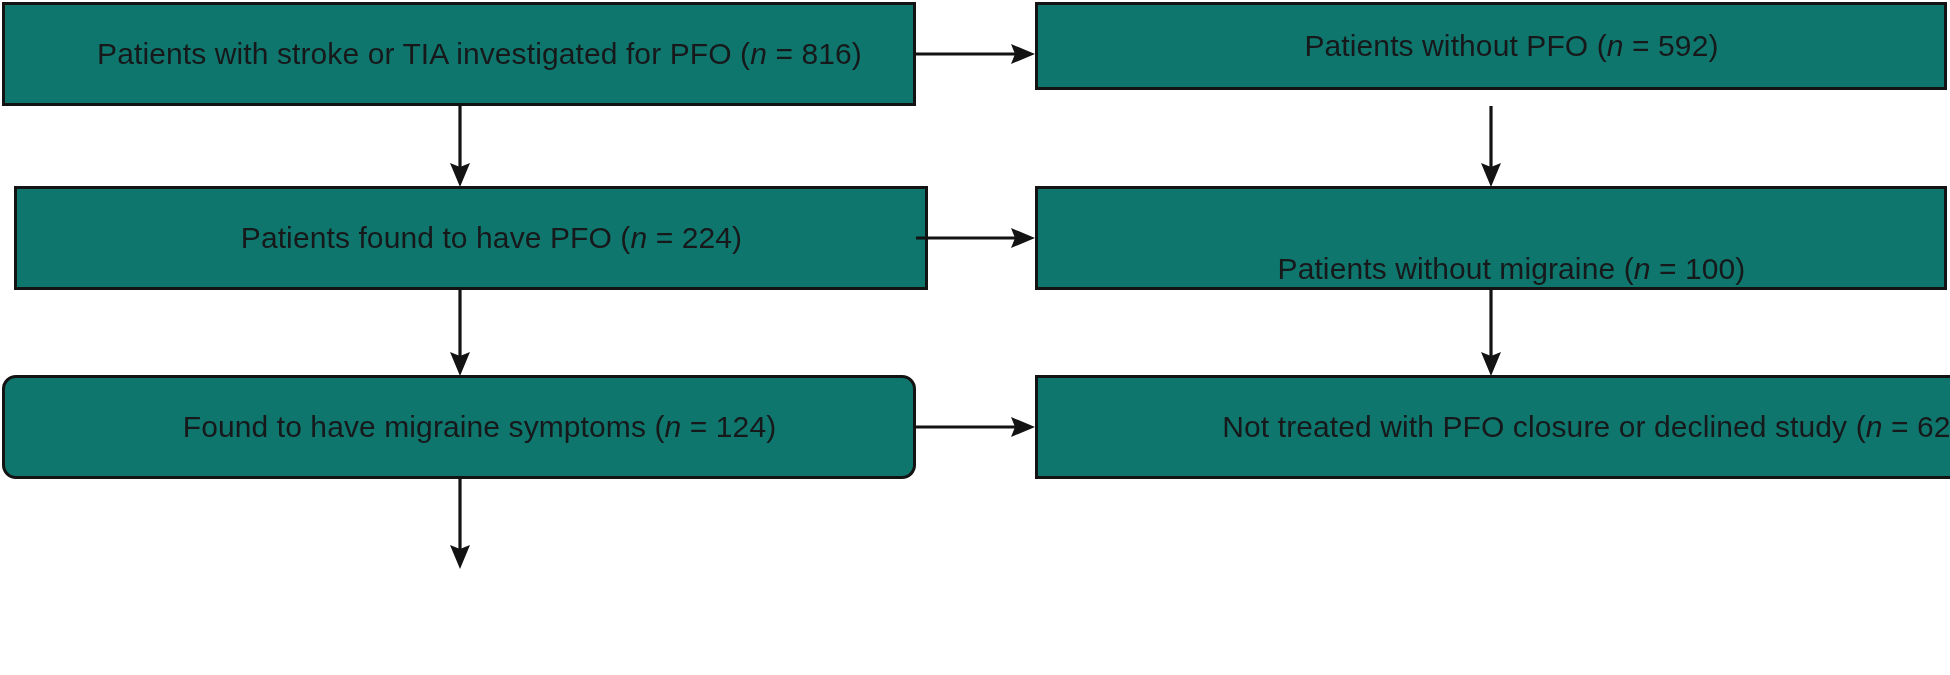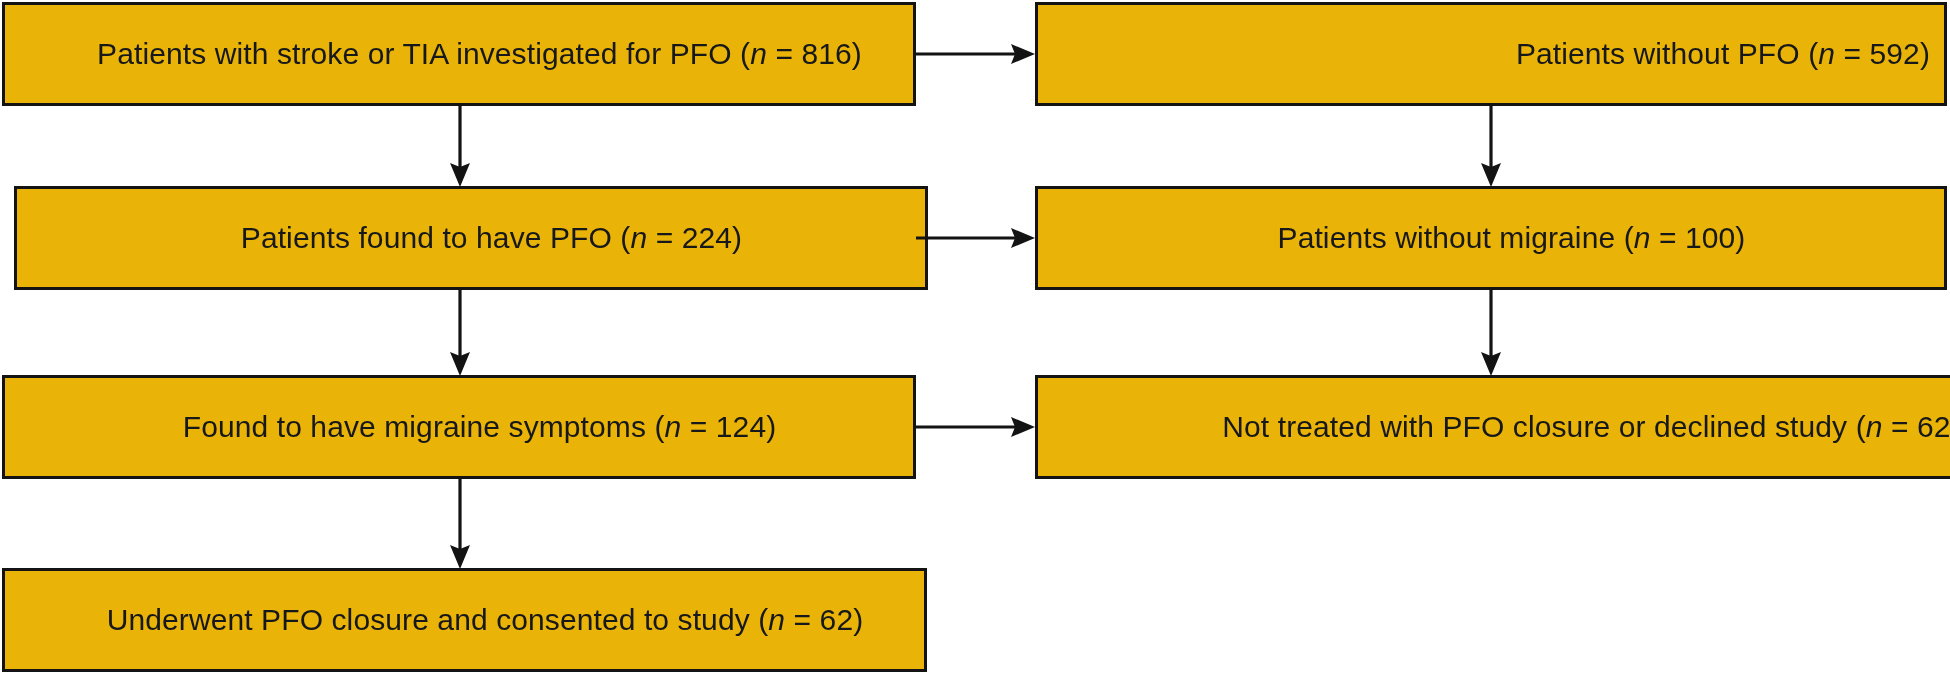--- a/index.html
+++ b/index.html
@@ -14,47 +14,47 @@
     position: relative;
     width: 1950px;
     height: 675px;
     background: #ffffff;
     overflow: hidden;
   }
   .node {
     position: absolute;
     box-sizing: border-box;
     border: 3px solid #131313;
-    background: #eab308;
+    background: #0f766e;
     display: flex;
     align-items: center;
     justify-content: center;
     text-align: center;
     padding-left: 41px;
   }
   .node-label {
     font-family: "Liberation Sans", sans-serif;
     font-size: 30px;
     line-height: 1.25;
     color: #16181a;
     letter-spacing: 0.1px;
     padding: 0 14px;
     white-space: nowrap;
   }
   .node-label i {
     font-style: italic;
   }
   
   #node-screened   { left: 2px;    top: 2px;   width: 914px;  height: 104px; }
-  #node-no-pfo     { left: 1035px; top: 2px;   width: 912px;  height: 104px; justify-content: flex-end; }
+  #node-no-pfo     { left: 1035px; top: 2px;   width: 912px;  height: 88px; }
   
   #node-pfo        { left: 14px;    top: 186px; width: 914px;  height: 104px; }
-  #node-no-migr    { left: 1035px; top: 186px; width: 912px;  height: 104px; }
+  #node-no-migr    { left: 1035px; top: 186px; width: 912px;  height: 104px; align-items: flex-end; }
   
-  #node-migraine   { left: 2px;    top: 375px; width: 914px;  height: 104px; }
+  #node-migraine   { left: 2px;    top: 375px; width: 914px;  height: 104px; border-radius: 14px; }
   #node-not-treated{ left: 1035px; top: 375px; width: 1072px;  height: 104px; }
   
   #node-enrolled   { left: 2px;    top: 568px; width: 925px;  height: 104px; }
 
   
   .conn {
     position: absolute;
     overflow: visible;
   }
   .conn line {
@@ -99,25 +99,20 @@
       <span>Found to have migraine symptoms (</span><i>n</i><span> = 124)</span>
     </span>
   </div>
 
   <div class="node" id="node-not-treated">
     <span class="node-label">
       <span>Not treated with PFO closure or declined study (</span><i>n</i><span> = 62)</span>
     </span>
   </div>
 
-  <div class="node" id="node-enrolled">
-    <span class="node-label">
-      <span>Underwent PFO closure and consented to study (</span><i>n</i><span> = 62)</span>
-    </span>
-  </div>
 
   <svg class="conn" style="left:0;top:0;width:1950px;height:675px;" viewBox="0 0 1950 675">
 
     <g>
       <line x1="916" y1="54" x2="1020" y2="54"></line>
       <polygon points="1035,54 1011,44 1015,54 1011,64"></polygon>
     </g>
 
     <g>
       <line x1="460" y1="106" x2="460" y2="172"></line>

